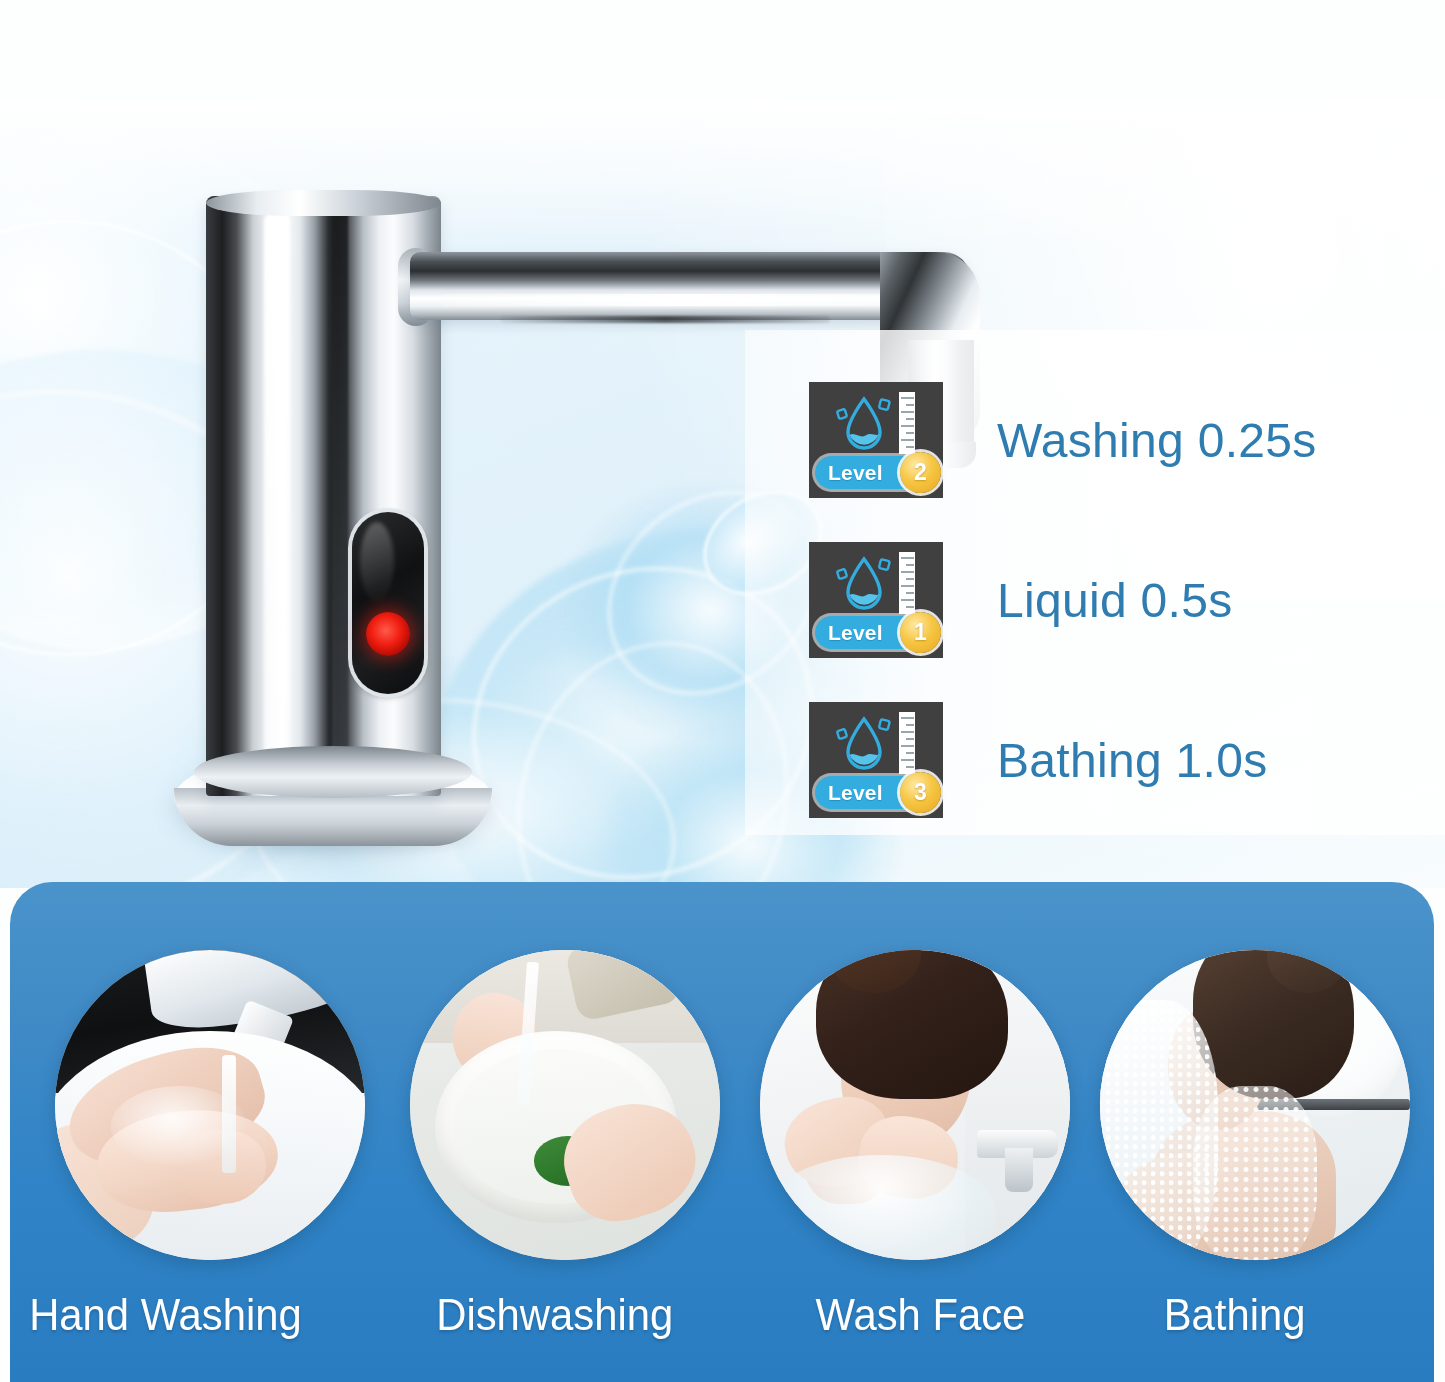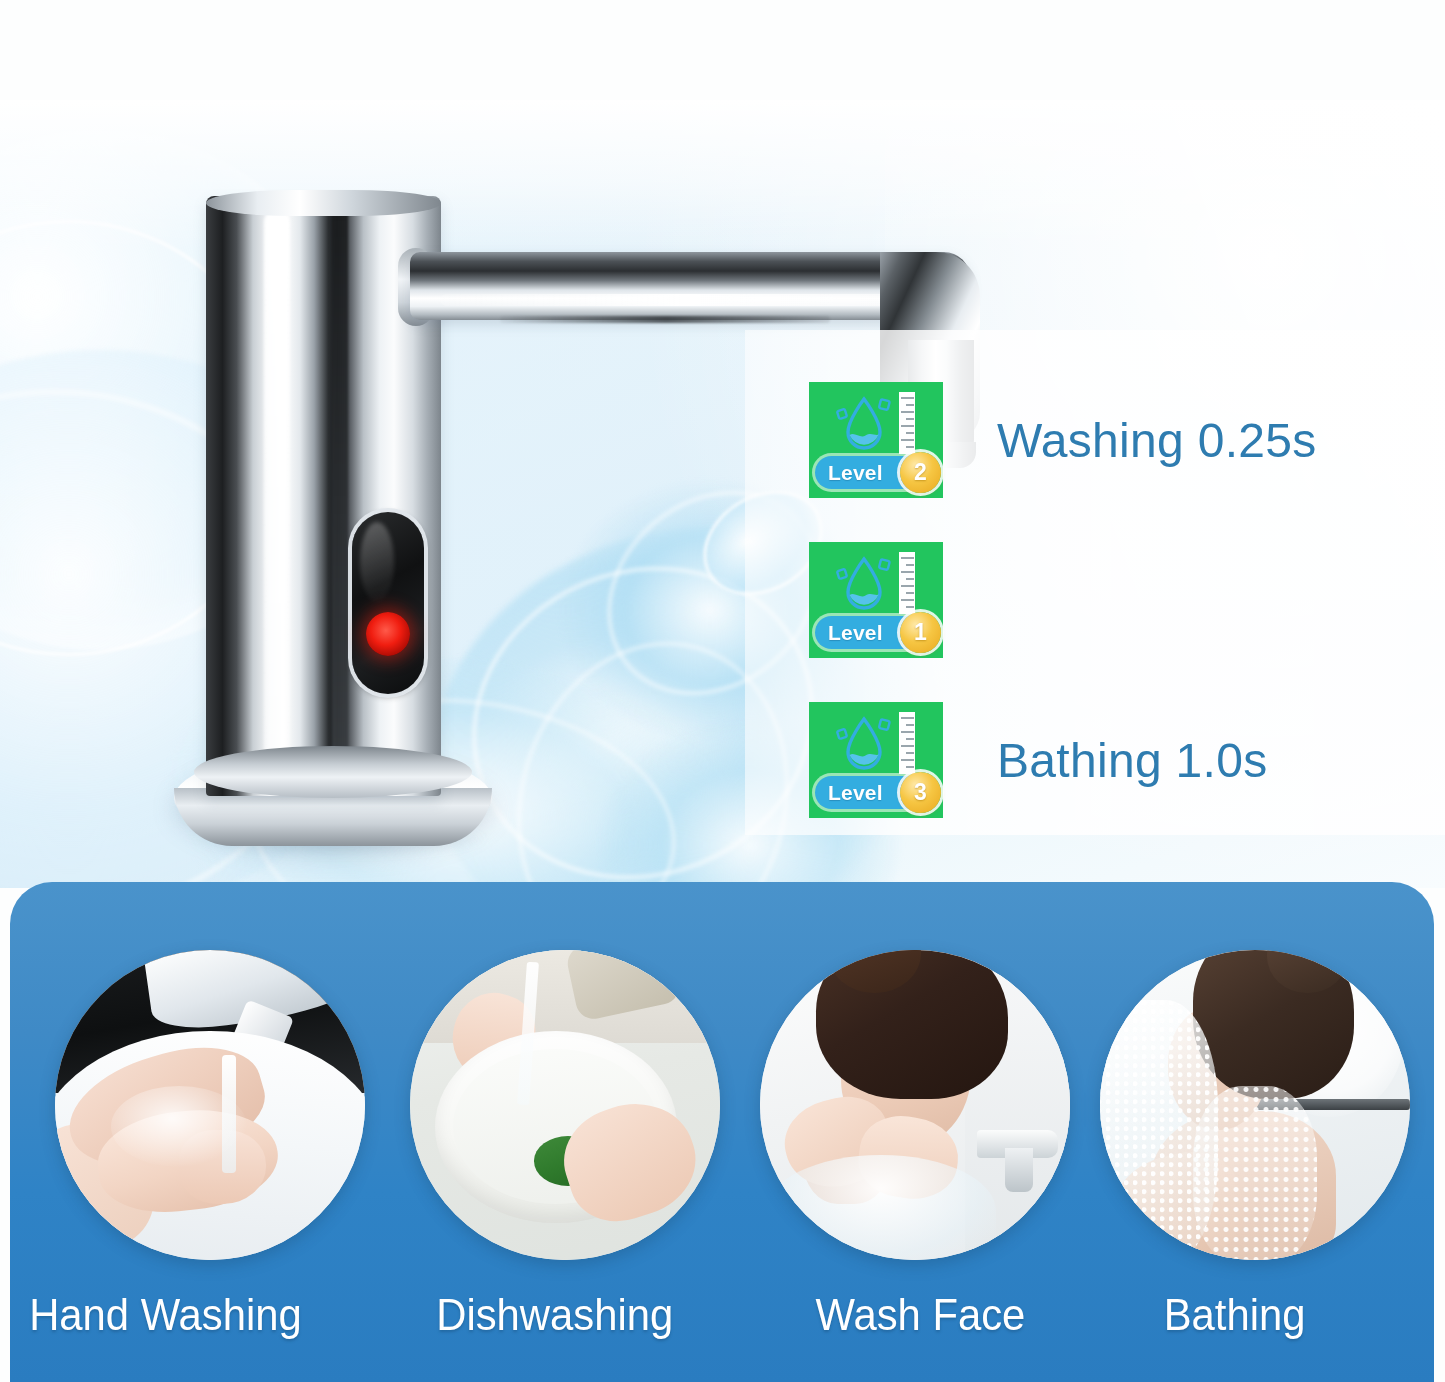--- a/index.html
+++ b/index.html
@@ -141,21 +141,21 @@
   .panel{position:absolute;left:745px;top:330px;width:700px;height:505px;
     background:linear-gradient(90deg,rgba(255,255,255,.58) 0%,rgba(255,255,255,.80) 18%,rgba(255,255,255,.90) 50%,rgba(255,255,255,.86) 100%);
     z-index:10;}
 
   .rows{position:absolute;left:745px;top:330px;width:700px;height:505px;z-index:12;}
   .row{position:absolute;left:64px;display:flex;align-items:center;gap:54px;}
   .row.r0{top:52px;}
   .row.r1{top:212px;}
   .row.r2{top:372px;}
 
-  .badge{position:relative;width:134px;height:116px;background:#22c55e;flex:0 0 auto;}
+  .badge{position:relative;width:134px;height:116px;background:#404040;flex:0 0 auto;}
   .badge-icons{position:absolute;left:0;top:4px;width:134px;height:74px;display:flex;align-items:center;justify-content:center;gap:5px;}
   .drop-wrap{position:relative;width:56px;height:66px;}
   .ruler{position:relative;width:20px;height:64px;}
   .lvl-pill{position:absolute;left:6px;bottom:9px;width:122px;height:33px;border-radius:17px;
     background:#33ade0;display:flex;align-items:center;
     box-shadow:0 0 0 3px rgba(255,255,255,.55);}
   .lvl-text{color:#ffffff;font-size:21px;font-weight:700;letter-spacing:.2px;
     font-family:"Liberation Sans",sans-serif;padding-left:13px;
     text-shadow:0 1px 1px rgba(20,90,125,.35);}
   .lvl-num{position:absolute;right:-4px;top:-4px;width:41px;height:41px;border-radius:50%;
@@ -405,20 +405,21 @@
                 <line x1="9" y1="56" x2="17" y2="56"></line>
               </g>
             </svg>
           </div>
         </div>
         <div class="lvl-pill">
           <span class="lvl-text">Level</span>
           <span class="lvl-num">1</span>
         </div>
       </div>
+      <div class="liquid-label">Liquid 0.5s</div>
     </div>
 
     <div class="row r2">
       <div class="badge">
         <div class="badge-icons">
           <div class="drop-wrap">
             <svg width="56" height="66" viewBox="0 0 56 66">
               <path d="M28 9 C28 9 12 30 12 42 A16 16 0 0 0 44 42 C44 30 28 9 28 9 Z" fill="none" stroke="#33ade0" stroke-width="3.4"></path>
               <path d="M13.6 45 C19 41.5 24 49 29.5 45.5 C35 42 39 46 42.6 44.6
                        A15.6 15.6 0 0 1 13.6 45 Z" fill="#55c3ea"></path>

